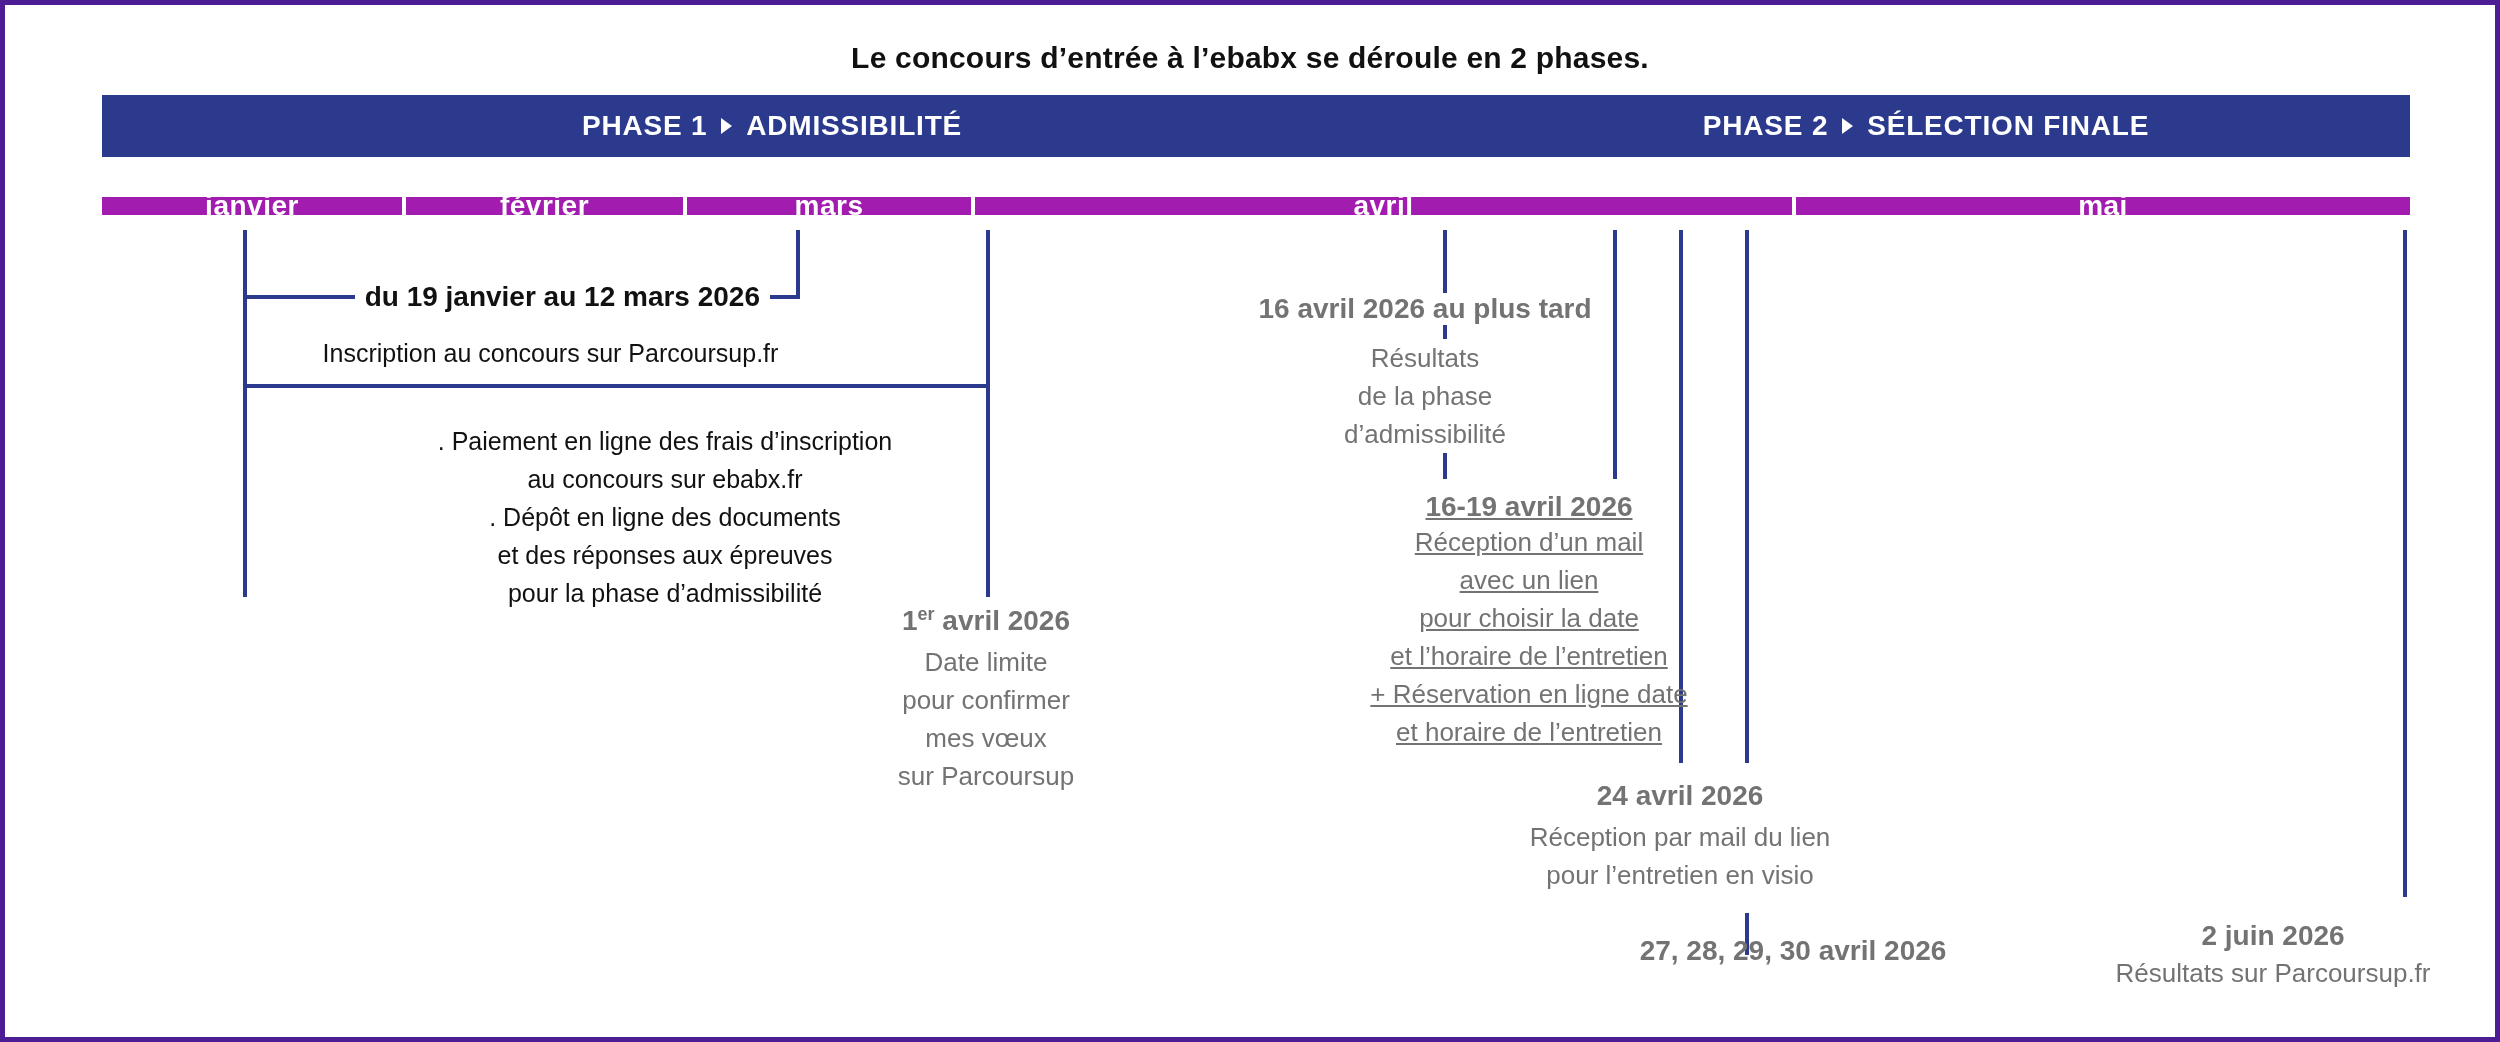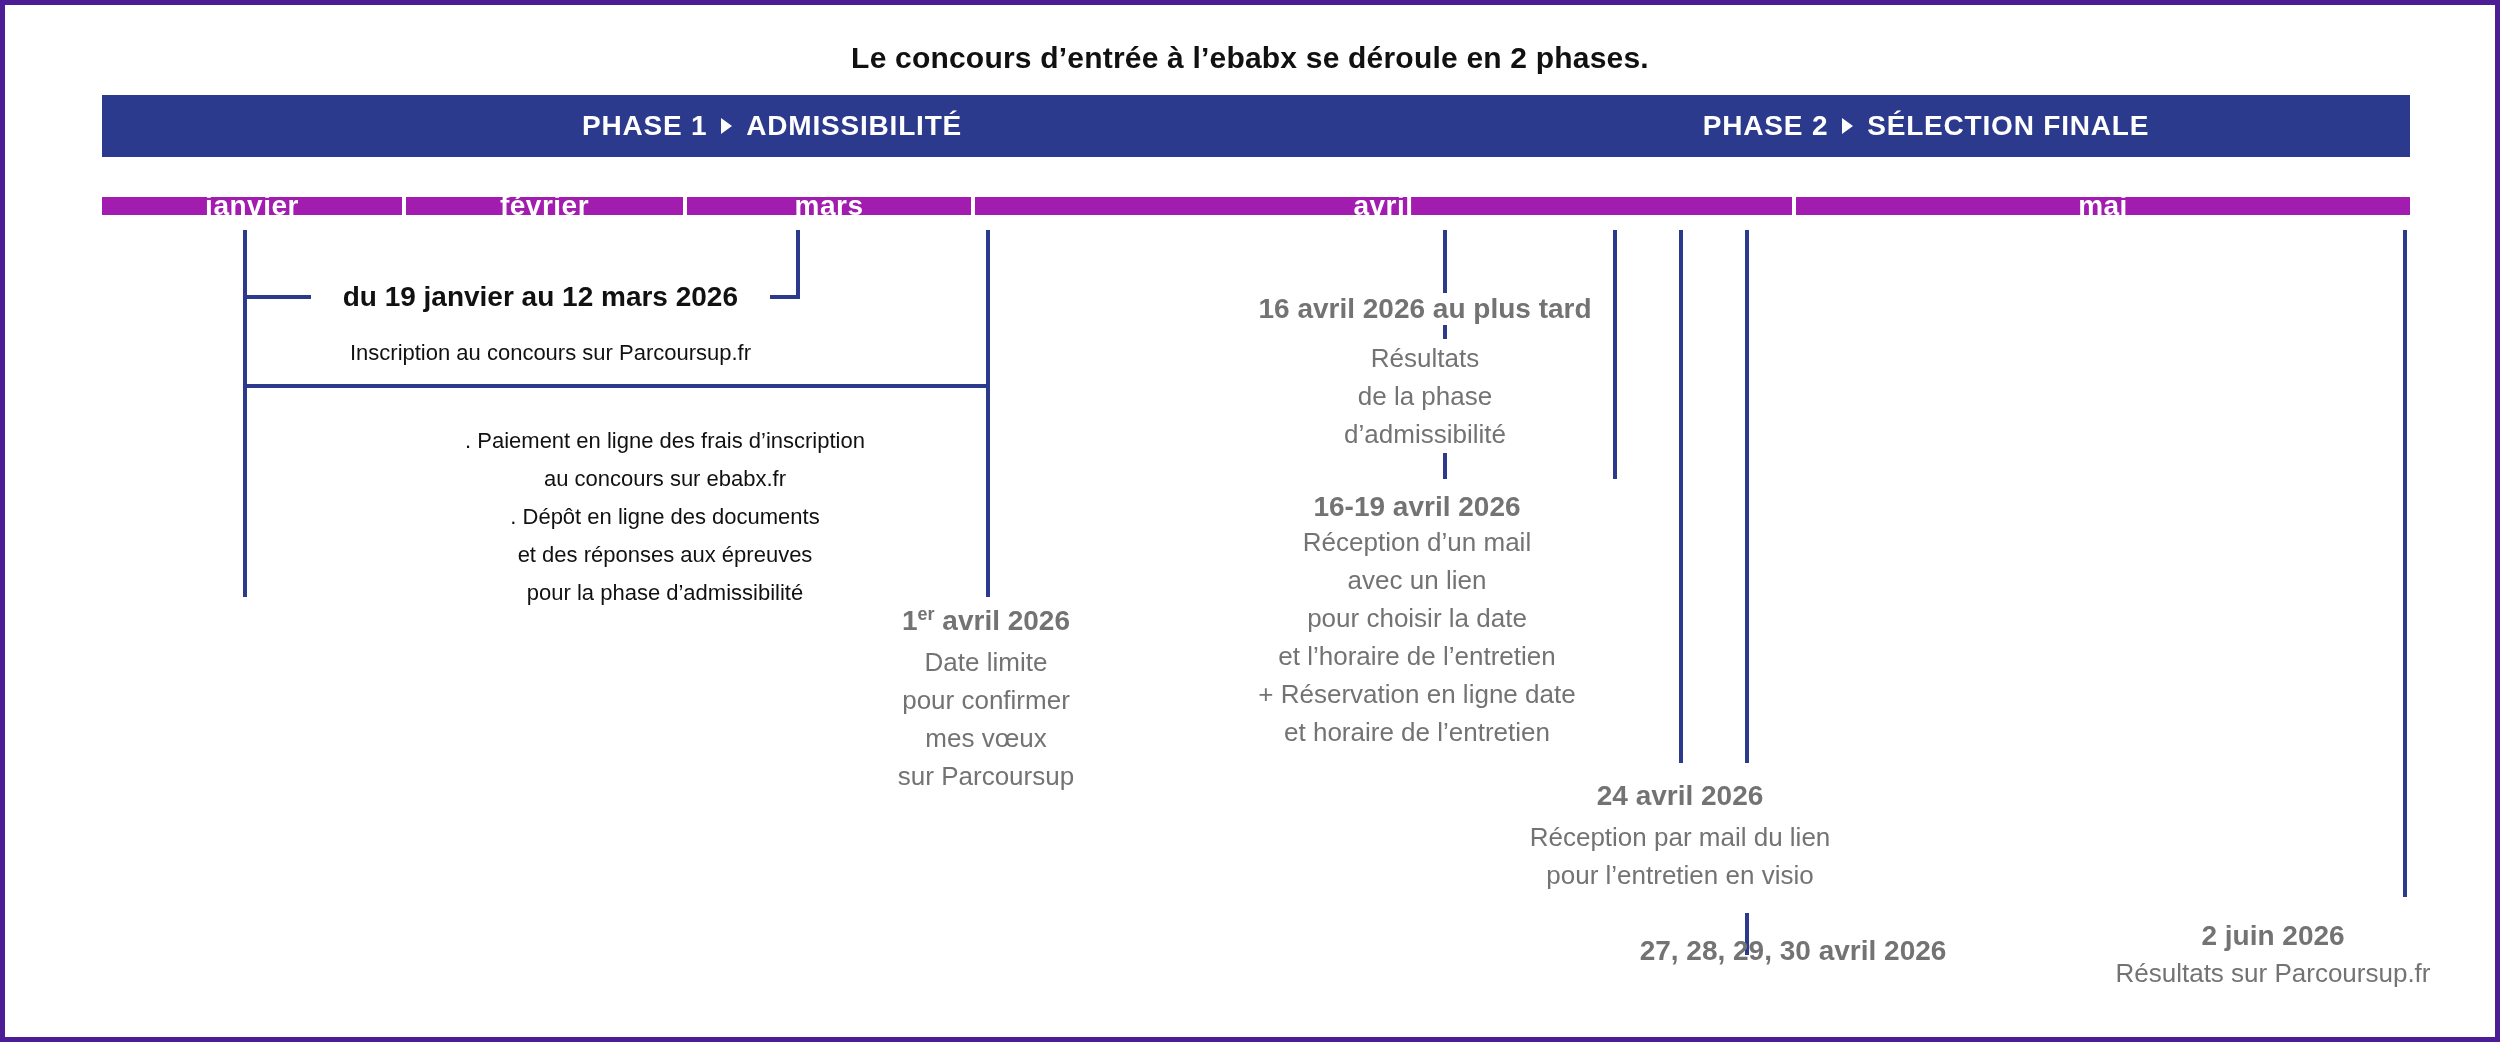--- a/index.html
+++ b/index.html
@@ -115,21 +115,21 @@
     align-items: center;
   }
   .title-row .rule { height: 4px; background: #2b3a8d; align-self: center; }
   .title-row .rule-grow { flex: 1; }
   .title-row .date {
     font-size: 28px; font-weight: bold; color: #111111;
     white-space: nowrap; padding: 0 10px; line-height: 32px;
   }
   .body-abs {
     position: absolute;
-    font-size: 22px;
+    font-size: 25px;
     line-height: 38px;
     color: #111111;
     text-align: center;
     white-space: nowrap;
   }
 
   
   .masked .date span.mask, .masked .body { background: #ffffff; display: inline-block; padding: 0 8px; }
   .masked .date { margin-bottom: 14px; }
 </style>
@@ -164,21 +164,21 @@
   <div class="vline" style="left:238px; top:225px; height:367px;"></div>
   <div class="vline" style="left:791px; top:225px; height:69px;"></div>
   <div class="vline" style="left:981px; top:225px; height:367px;"></div>
   <div class="vline" style="left:1438px; top:225px; height:249px;"></div>
   <div class="vline" style="left:1608px; top:225px; height:249px;"></div>
   <div class="vline" style="left:1674px; top:225px; height:533px;"></div>
   <div class="vline" style="left:1740px; top:225px; height:533px;"></div>
   <div class="vline" style="left:1740px; top:908px; height:42px;"></div>
   <div class="vline" style="left:2398px; top:225px; height:667px;"></div>
 
-  <div class="title-row" style="left:238px; top:276px; width:557px;gap:22px;">
+  <div class="title-row" style="left:238px; top:276px; width:557px;">
     <div class="rule rule-grow"></div>
     <div class="date">
       <span>du 19 janvier au 12 mars 2026</span>
     </div>
     <div class="rule" style="width:30px;"></div>
   </div>
   <div class="body-abs" style="left:238px; top:329px; width:615px;">
     <div>Inscription au concours sur Parcoursup.fr</div>
   </div>
 
@@ -212,21 +212,21 @@
     </div>
     <div class="body-wrap" style="text-align:center;">
       <div class="body">
         <div>Résultats</div>
         <div>de la phase</div>
         <div>d’admissibilité</div>
       </div>
     </div>
   </div>
 
-  <div class="event" style="left:1202px; top:486px; width:420px;">
+  <div class="event" style="left:1314px; top:486px; width:420px;text-decoration:underline;">
     <div class="date">
       <span>16-19 avril 2026</span>
     </div>
     <div class="body" style="">
       <div>Réception d’un mail</div>
       <div>avec un lien</div>
       <div>pour choisir la date</div>
       <div>et l’horaire de l’entretien</div>
       <div>+ Réservation en ligne date</div>
       <div>et horaire de l’entretien</div>

